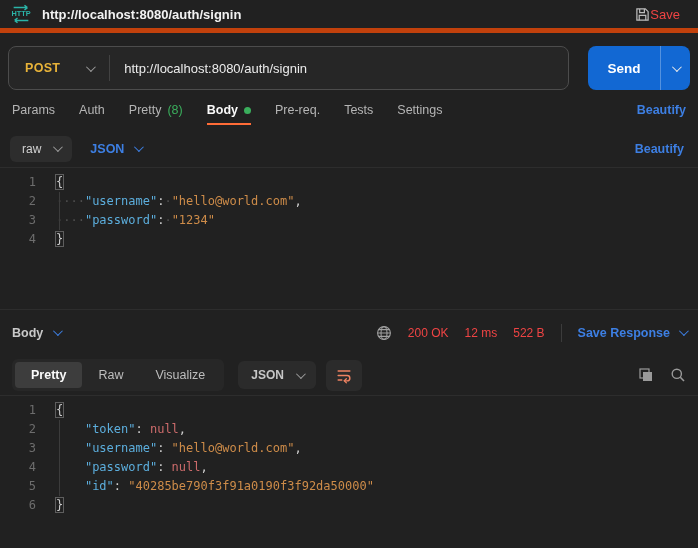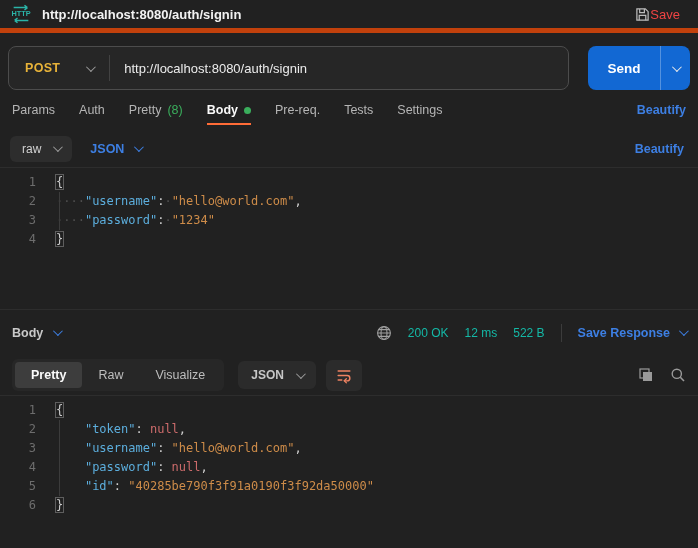--- a/index.html
+++ b/index.html
@@ -56,21 +56,21 @@
   .tok-null { color:#cc6b6b; }
   .tok-punct { color:#cfcfcf; }
   .tok-ws { color:#4f4f4f; }
   .tok-sp { color:#cfcfcf; }
   .tok-brace { color:#cfcfcf; box-shadow:0 0 0 1px #5e5e5e; }
   .guide { position:absolute; width:1px; background:#3c3c3c; left:59px; }
   
   .resp-meta { height:45px; display:flex; align-items:center; padding:0 12px; }
   .resp-body-label { display:flex; align-items:center; gap:10px; font-weight:bold; color:#c9c9c9; font-size:12.5px; cursor:pointer; }
   .meta-right { margin-left:auto; display:flex; align-items:center; gap:16px; }
-  .stat { color:#14b8a6; font-size:12px; }
+  .stat { color:#ef4444; font-size:12px; }
   .meta-div { width:1px; height:18px; background:#3c3c3c; }
   .save-resp { display:flex; align-items:center; gap:9px; color:#3d7fe3; font-weight:bold; font-size:12.5px; cursor:pointer; }
   
   .resp-toolbar { height:40px; display:flex; align-items:center; padding:0 12px; gap:10px; }
   .views { display:flex; background:#272727; border-radius:6px; padding:3px; }
   .view-btn { padding:6px 16px; border-radius:4px; color:#bdbdbd; font-size:12.5px; cursor:pointer; }
   .view-btn.active { background:#3d3d3d; color:#fafafa; font-weight:bold; }
   .json-dd { display:flex; align-items:center; gap:12px; background:#2b2b2b; border-radius:6px; padding:7px 13px; color:#c7c7c7; font-size:12px; font-weight:bold; cursor:pointer; margin-left:4px; }
   .wrap-btn { width:36px; height:31px; background:#2b2b2b; border-radius:6px; display:flex; align-items:center; justify-content:center; cursor:pointer; }
   .tb-right { margin-left:auto; display:flex; align-items:center; gap:16px; }

